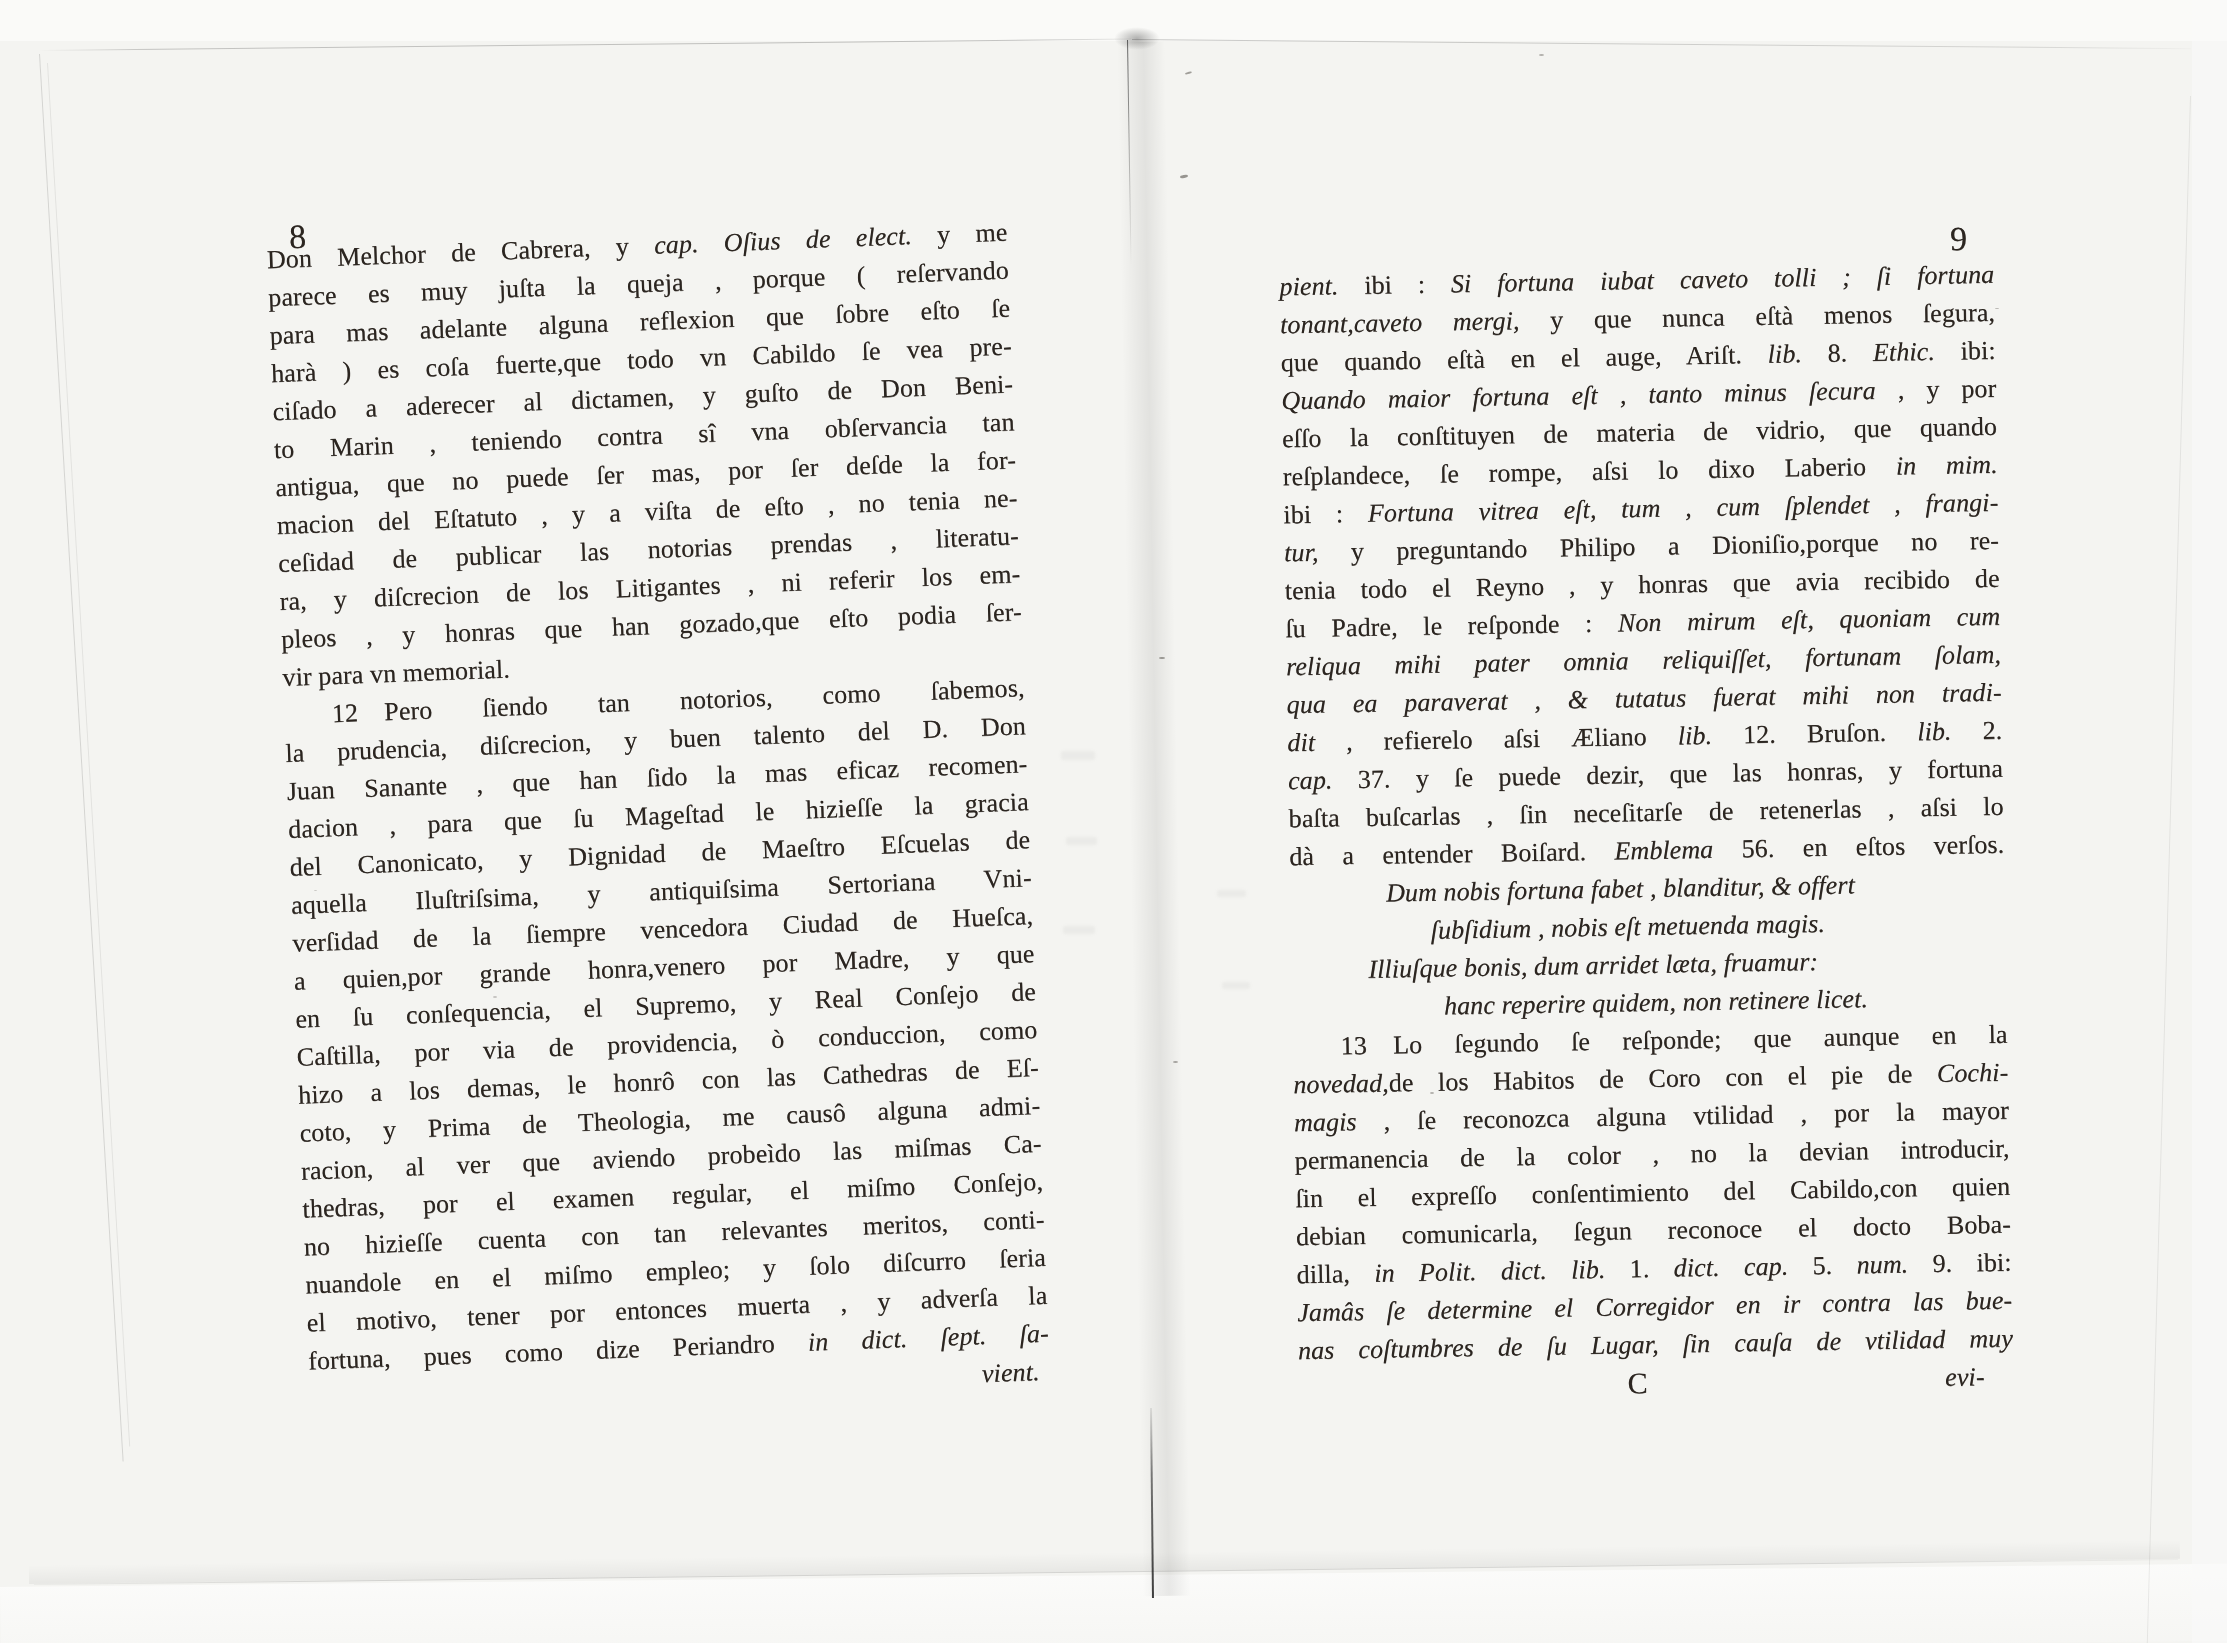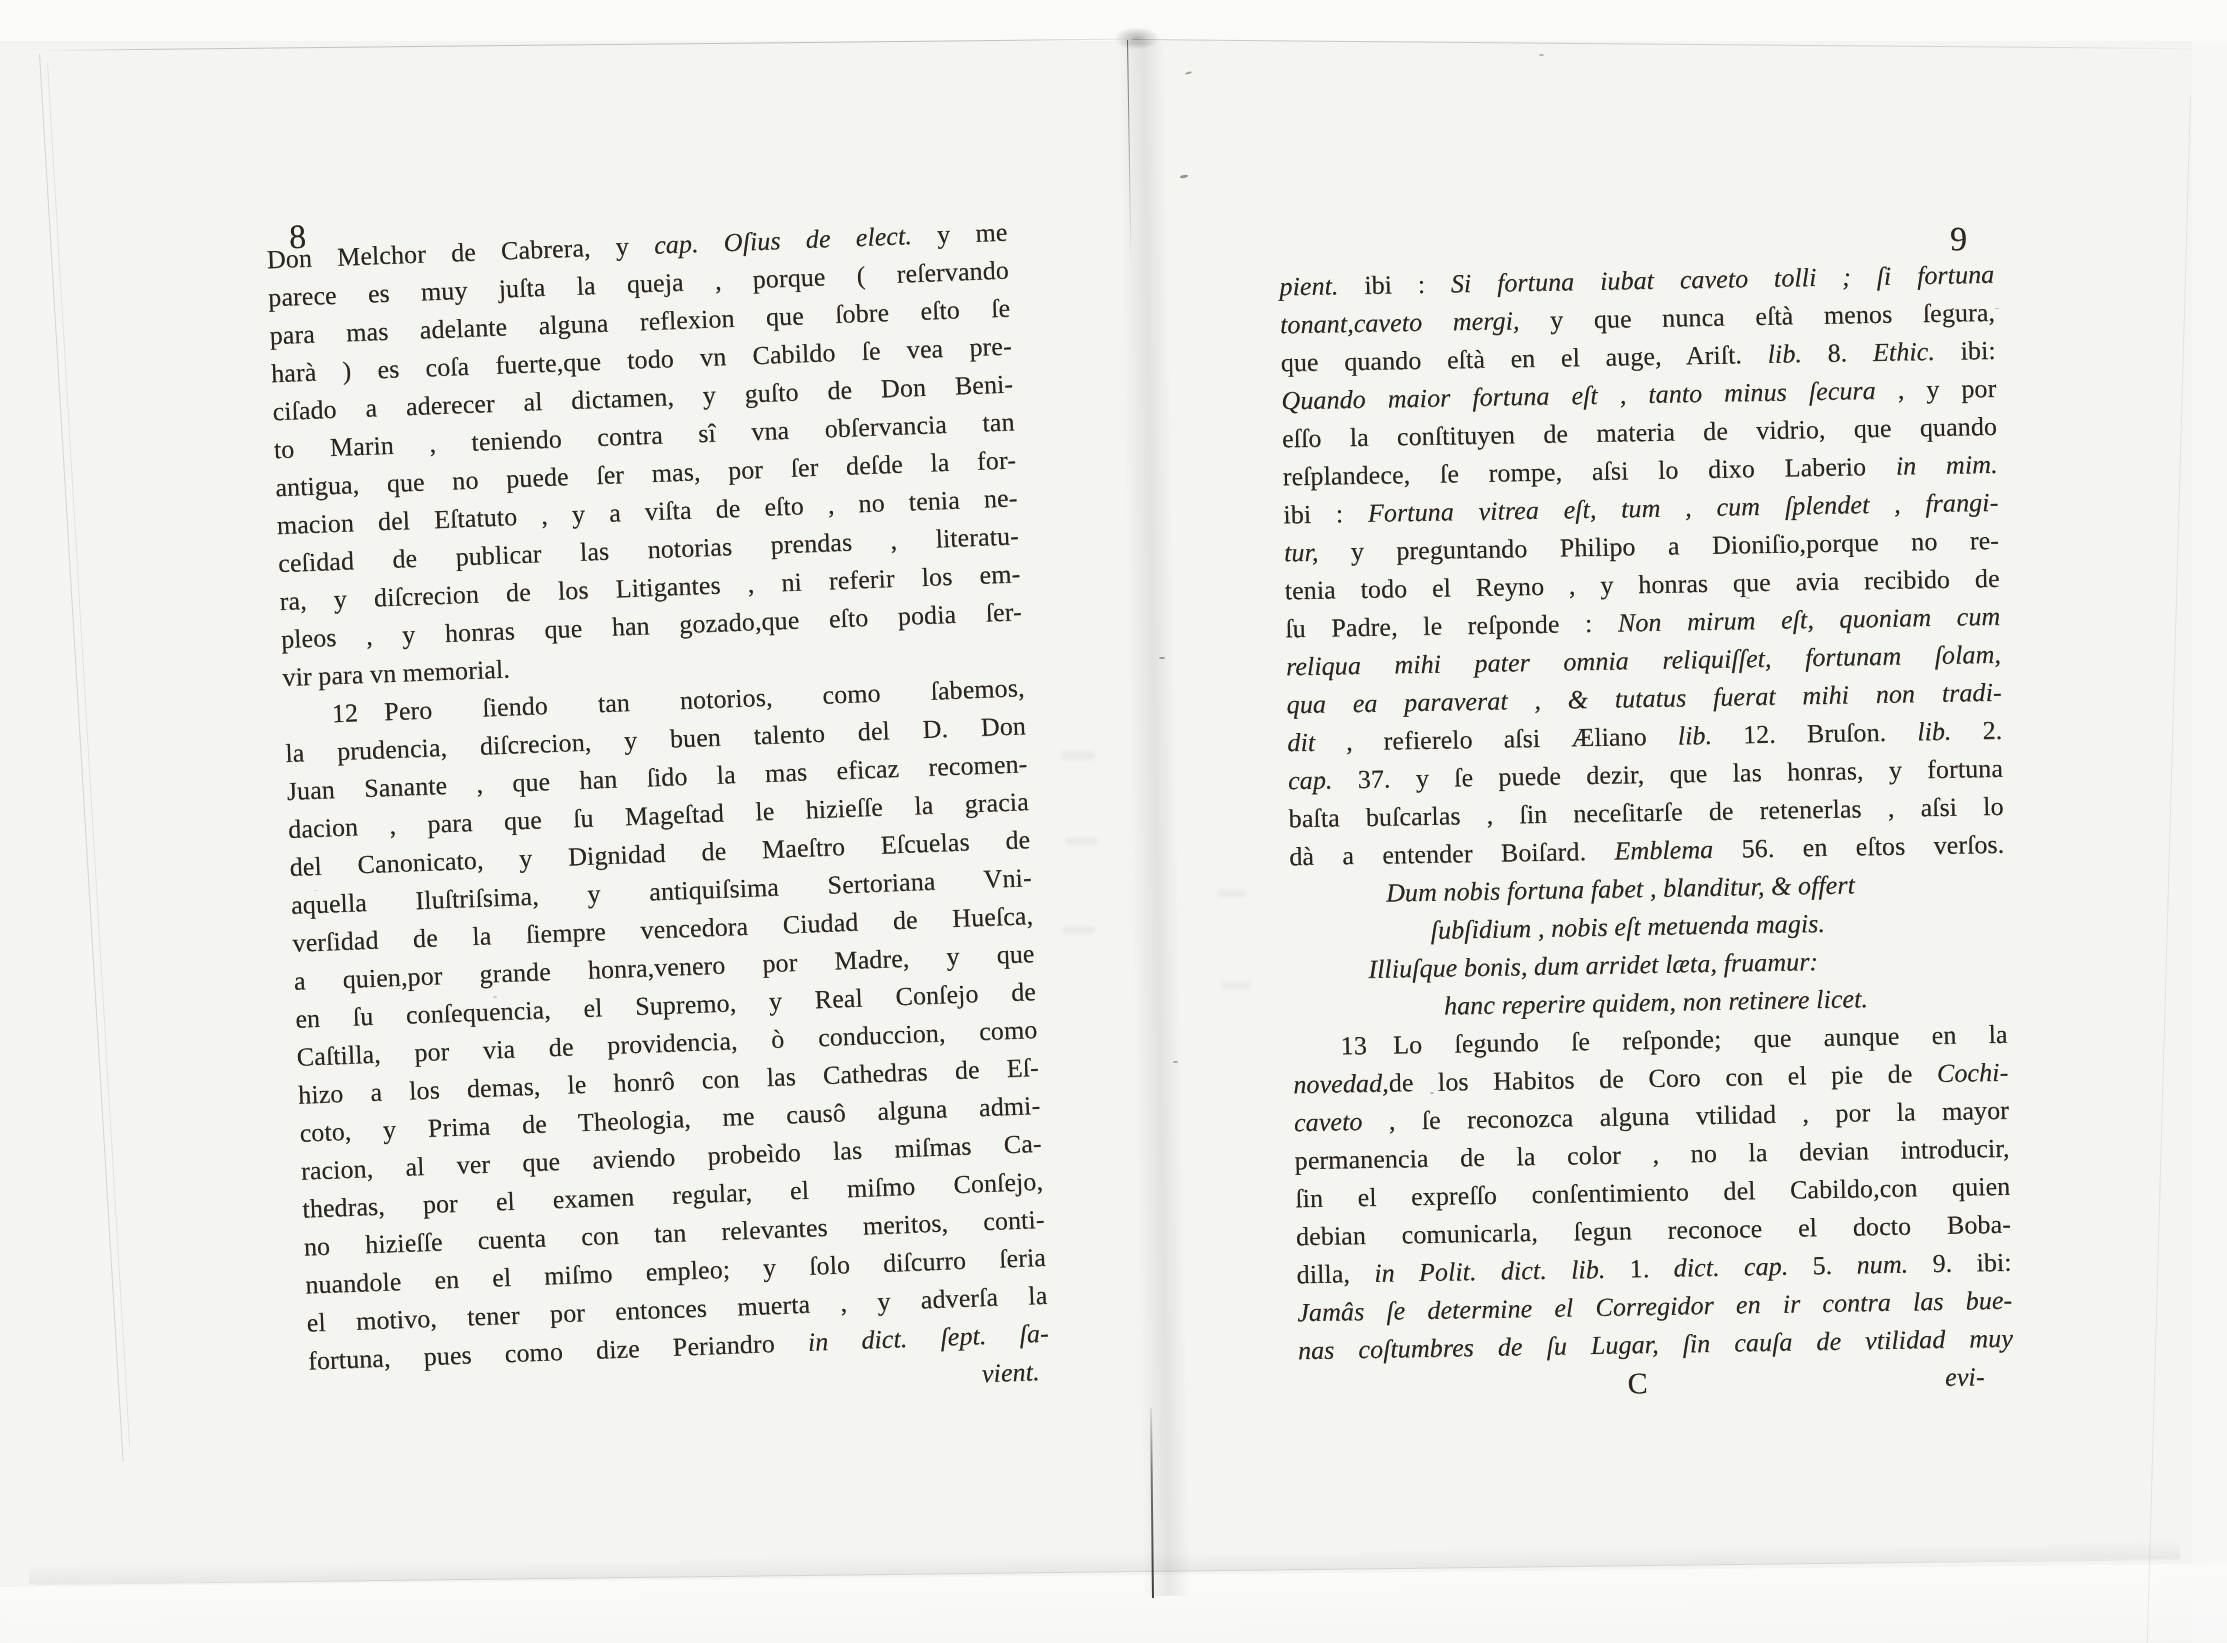--- a/index.html
+++ b/index.html
@@ -138,21 +138,21 @@
     <div class="line j"><span class="it">dit</span><span> , refierelo aſsi Æliano </span><span class="it">lib.</span><span> 12. Bruſon. </span><span class="it">lib.</span><span> 2.</span></div>
     <div class="line j"><span class="it">cap.</span><span> 37. y ſe puede dezir, que las honras, y fortuna</span></div>
     <div class="line j"><span>baſta buſcarlas , ſin neceſitarſe de retenerlas , aſsi lo</span></div>
     <div class="line j"><span>dà a entender Boiſard. </span><span class="it">Emblema</span><span> 56. en eſtos verſos.</span></div>
     <div class="line v1"><span class="it">Dum nobis fortuna fabet , blanditur, &amp; offert</span></div>
     <div class="line v2"><span class="it">ſubſidium , nobis eſt metuenda magis.</span></div>
     <div class="line v3"><span class="it">Illiuſque bonis, dum arridet læta, fruamur:</span></div>
     <div class="line v4"><span class="it">hanc reperire quidem, non retinere licet.</span></div>
     <div class="line i1"><span>13  Lo ſegundo ſe reſponde; que aunque en la</span></div>
     <div class="line j"><span class="it">novedad,</span><span>de los Habitos de Coro con el pie de </span><span class="it">Cochi-</span></div>
-    <div class="line j"><span class="it">caveto</span><span> , ſe reconozca alguna vtilidad , por la mayor</span></div>
+    <div class="line j"><span class="it">magis</span><span> , ſe reconozca alguna vtilidad , por la mayor</span></div>
     <div class="line j"><span>permanencia de la color , no la devian introducir,</span></div>
     <div class="line j"><span>ſin el expreſſo conſentimiento del Cabildo,con quien</span></div>
     <div class="line j"><span>debian comunicarla, ſegun reconoce el docto Boba-</span></div>
     <div class="line j"><span>dilla, </span><span class="it">in Polit. dict. lib.</span><span> 1. </span><span class="it">dict. cap.</span><span> 5. </span><span class="it">num.</span><span> 9. ibi:</span></div>
     <div class="line j"><span class="it">Jamâs ſe determine el Corregidor en ir contra las bue-</span></div>
     <div class="line j"><span class="it">nas coſtumbres de ſu Lugar, ſin cauſa de vtilidad muy</span></div>
     <div class="line sigline">
       <span class="sigmark">C</span>
       <span class="it catch">evi-</span>
     </div>

